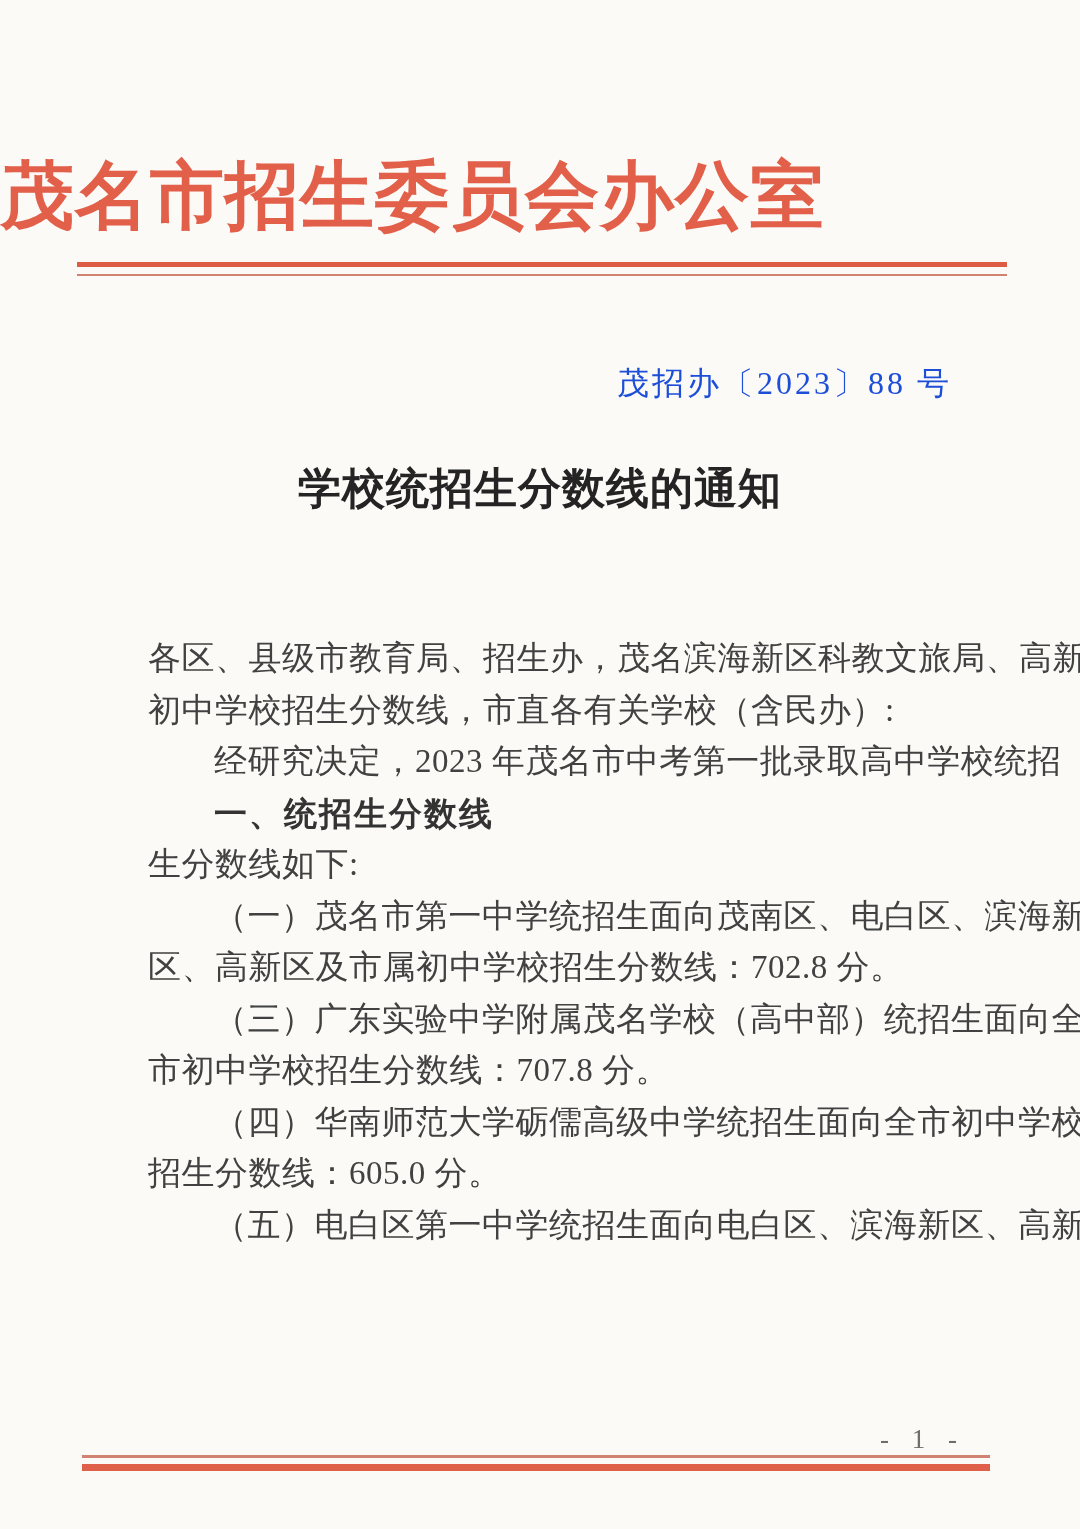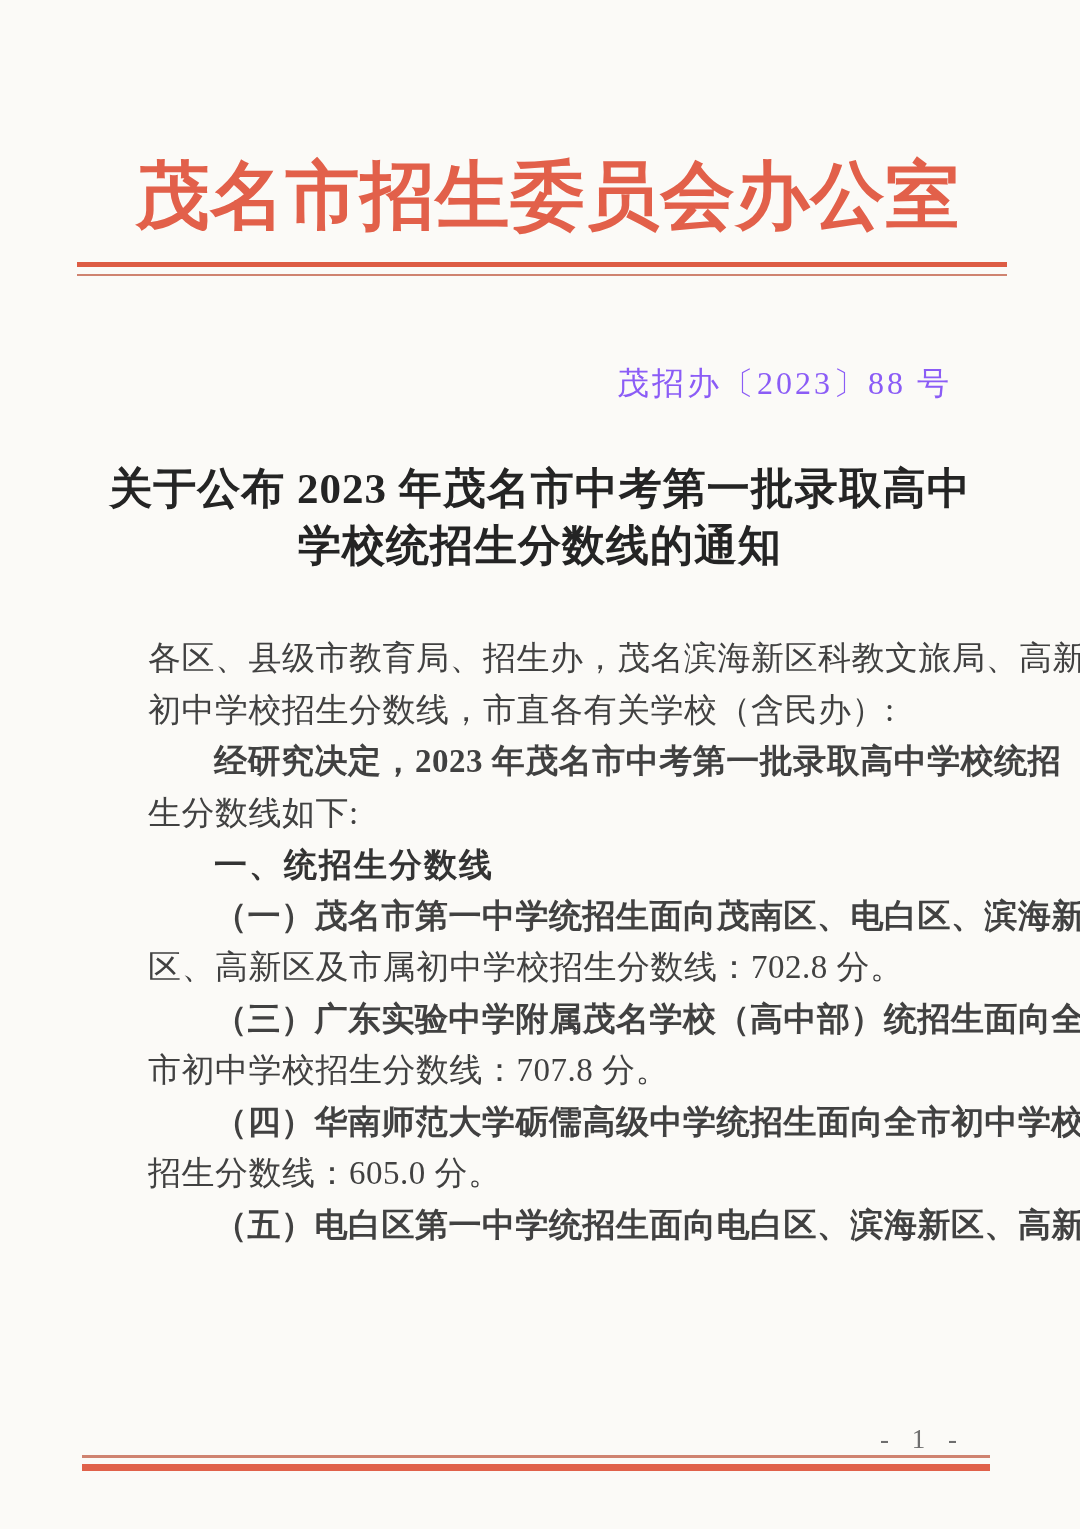--- a/index.html
+++ b/index.html
@@ -10,42 +10,42 @@
   }
   .page {
     position: relative;
     width: 1080px; height: 1529px;
     background: #fbfaf7;
     overflow: hidden;
   }
   
   .org-name {
     position: absolute;
-    top: 146px; left: 16px; right: 0;
-    text-align: center;
+    top: 146px; left: 0; right: 0;
+    text-align: left;
     font-size: 74px;
     font-weight: 900;
     letter-spacing: 1px;
     color: #e2604a;
     line-height: 100px;
   }
   .header-rules {
     position: absolute;
     top: 262px; left: 77px; right: 73px;
   }
   .rule-thick { height: 5px; background: #dd5c44; }
   .rule-thin  { height: 2px; background: #cf8370; }
   .header-rules .rule-thin { margin-top: 7px; }
   
   .doc-number {
     position: absolute;
     top: 362px; right: 128px;
     font-size: 32px;
     letter-spacing: 3px;
-    color: #8b5cf6;
+    color: #1d4ed8;
   }
   
   .doc-title {
     position: absolute;
     top: 460px; left: 0; right: 0;
     text-align: center;
     font-size: 43px;
     font-weight: bold;
     color: #242424;
     line-height: 57px;
@@ -57,21 +57,21 @@
     top: 633px; left: 148px; width: 800px;
     font-size: 33px;
     color: #414141;
   }
   .line {
     height: 51.5px;
     line-height: 51.5px;
     white-space: nowrap;
     letter-spacing: 0.5px;
   }
-  .line.indent { padding-left: 66px; font-weight: bold; }
+  .line.indent { padding-left: 66px; }
   .line.section-bold {
     font-weight: bold;
     color: #333333;
     font-family: "Liberation Sans", "DejaVu Sans", sans-serif;
     letter-spacing: 2px;
   }
   
   .page-number {
     position: absolute;
     top: 1424px; left: 880px;
@@ -94,30 +94,29 @@
   <div class="org-name">茂名市招生委员会办公室</div>
 
   <div class="header-rules">
     <div class="rule-thick"></div>
     <div class="rule-thin"></div>
   </div>
 
   <div class="doc-number">茂招办〔2023〕88 号</div>
 
   <div class="doc-title">
-    <div>关于公布 2023 年茂名市中考第一批录取高中</div>
     <div>学校统招生分数线的通知</div>
   </div>
 
   <div class="body-text">
     <div class="line">各区、县级市教育局、招生办，茂名滨海新区科教文旅局、高新</div>
     <div class="line">初中学校招生分数线，市直各有关学校（含民办）:</div>
     <div class="line indent">经研究决定，2023 年茂名市中考第一批录取高中学校统招</div>
+    <div class="line indent section-bold">一、统招生分数线</div>
     <div class="line">生分数线如下:</div>
-    <div class="line indent section-bold">一、统招生分数线</div>
     <div class="line indent">（一）茂名市第一中学统招生面向茂南区、电白区、滨海新</div>
     <div class="line">区、高新区及市属初中学校招生分数线：702.8 分。</div>
     <div class="line indent">（三）广东实验中学附属茂名学校（高中部）统招生面向全</div>
     <div class="line">市初中学校招生分数线：707.8 分。</div>
     <div class="line indent">（四）华南师范大学砺儒高级中学统招生面向全市初中学校</div>
     <div class="line">招生分数线：605.0 分。</div>
     <div class="line indent">（五）电白区第一中学统招生面向电白区、滨海新区、高新</div>
   </div>
 
   <div class="page-number">- 1 -</div>

